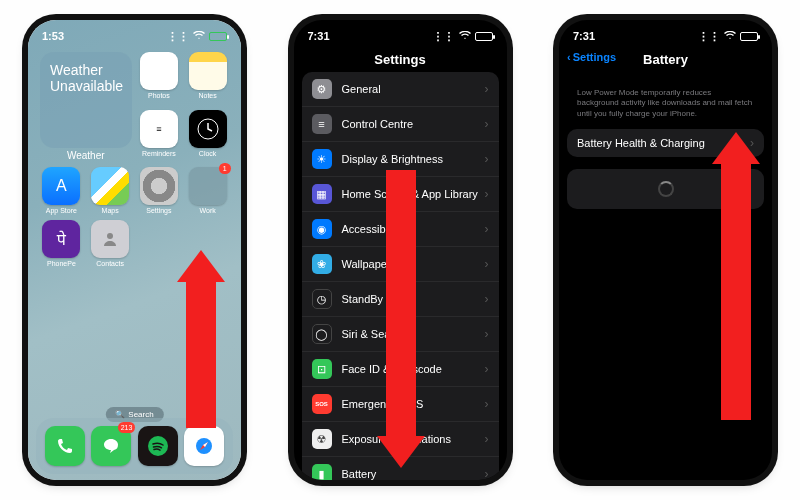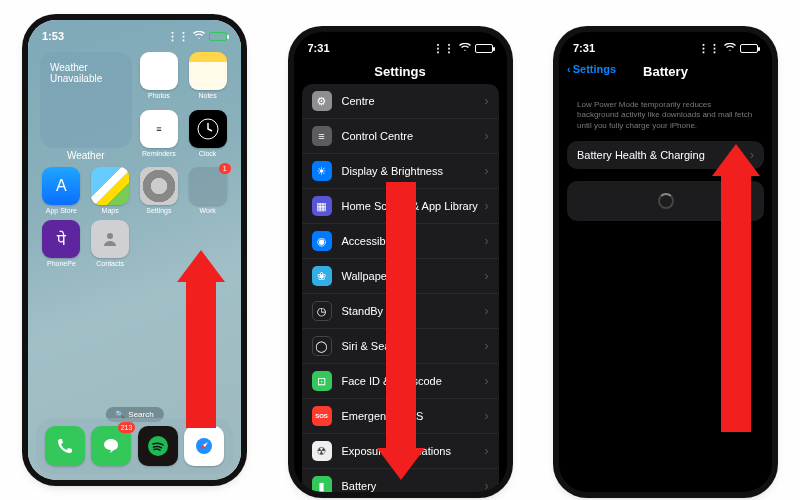--- a/index.html
+++ b/index.html
@@ -53,21 +53,21 @@
     gap: 6px 6px;
     padding: 6px 12px 0;
   }
   .widget {
     grid-column: span 2;
     grid-row: span 2;
     background: rgba(120,160,180,.55);
     border-radius: 14px;
     padding: 10px;
     color: #fff;
-    font-size: 10px;
+    font-size: 14px;
     display:flex;flex-direction:column;justify-content:flex-start;
     height: 96px;
   }
   .widget-label { font-size:10px; text-align:center; margin-top:2px; color:#fff;}
   .app { display:flex;flex-direction:column;align-items:center; }
   .app-icon {
     width: 38px; height: 38px; border-radius: 9px;
     display:flex;align-items:center;justify-content:center;
     font-size: 16px; color:#fff;
     box-shadow: 0 1px 2px rgba(0,0,0,.2);
@@ -85,21 +85,21 @@
     padding:3px 10px; border-radius:12px; display:flex;align-items:center;gap:3px;
   }
   .dock {
     position:absolute; bottom:6px; left:8px; right:8px;
     background: rgba(150,180,190,.5); border-radius:18px;
     display:flex; justify-content:space-around; padding:8px 6px;
   }
   .dock .app-icon{width:40px;height:40px;border-radius:10px;}
 
   
-  .phone2, .phone3 { background:#000;margin-top:12px; }
+  .phone2, .phone3 { background:#000; }
   .nav-title {
     text-align:center; font-size:13px; font-weight:600; color:#fff; padding:6px 0 10px;
     position:relative;
   }
   .nav-back { position:absolute; left:8px; top:5px; font-size:11px; color:#0a84ff; display:flex;align-items:center;gap:2px;}
   .scroll {
     position:absolute; top:52px; bottom:0; left:0; right:0; overflow:hidden;
     padding: 0 8px;
   }
   .group { background:#1c1c1e; border-radius:10px; margin-bottom:12px; overflow:hidden;}
@@ -314,21 +314,21 @@
           </svg>
       </span>
       <span class="battery-pill full"><span class="battery-fill"></span></span>
     </span>
   </div>
   <div class="nav-title">Settings</div>
   <div class="scroll">
     <div class="group" id="g2a">
         <div class="row">
           <span class="row-icon ic-gray">⚙</span>
-          <span>Centre</span>
+          <span>General</span>
           <span class="chevron">›</span>
         </div>
         <div class="row">
           <span class="row-icon ic-darkgray">≡</span>
           <span>Control Centre</span>
           <span class="chevron">›</span>
         </div>
         <div class="row">
           <span class="row-icon ic-blue">☀</span>
           <span>Display &amp; Brightness</span>

